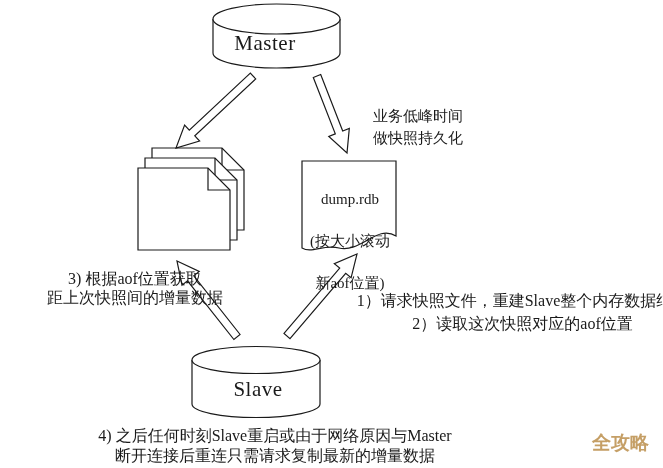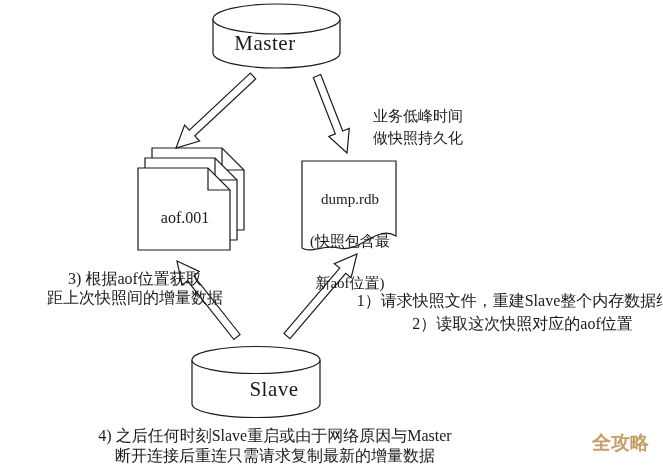--- a/index.html
+++ b/index.html
@@ -9,21 +9,21 @@
     background:#ffffff;
     font-family:"Liberation Serif","DejaVu Serif",serif;
     color:#1a1a1a;
     overflow:hidden;
   }
   .layer{position:absolute;left:0;top:0;}
   .txt{position:absolute;white-space:pre-line;}
   .center{text-align:center;}
   .cyl-label{font-size:21px;letter-spacing:0.5px;}
   .master-label{left:213px;top:31px;width:104px;}
-  .slave-label{left:192px;top:377px;width:132px;margin-left:16px;}
+  .slave-label{left:192px;top:377px;width:132px;}
   .note{font-size:15px;line-height:22px;}
   .aof-note{left:52px;top:72px;width:150px;}
   .rdb-note{left:366px;top:105px;width:104px;}
   .aof-files{left:146px;top:186px;width:78px;font-size:16px;line-height:21px;}
   .rdb-text{left:303px;top:168px;width:94px;font-size:15px;line-height:21px;}
   .step{font-size:16px;padding-left:42px;}
   .step3{left:0px;top:269px;width:186px;line-height:19px;}
   .step12{left:298px;top:289px;width:365px;line-height:23px;}
   .step4{left:44px;top:426px;width:378px;line-height:20px;}
   .watermark{
@@ -72,26 +72,25 @@
 
   <div class="txt center cyl-label master-label">Master</div>
 
   <div class="txt center cyl-label slave-label">Slave</div>
 
 
   <div class="txt center note rdb-note">业务低峰时间
 做快照持久化</div>
 
   <div class="txt center aof-files">
-    <div>aof.001</div>
   </div>
 
   <div class="txt center rdb-text">
     <div>dump.rdb</div>
-    <div>(快照包含最</div>
+    <div>(按大小滚动</div>
     <div>新aof位置)</div>
   </div>
 
   <div class="txt center step step3">3) 根据aof位置获取
 距上次快照间的增量数据</div>
 
   <div class="txt center step step12">1）请求快照文件，重建Slave整个内存数据结构
 2）读取这次快照对应的aof位置</div>
 
   <div class="txt center step step4">4) 之后任何时刻Slave重启或由于网络原因与Master

